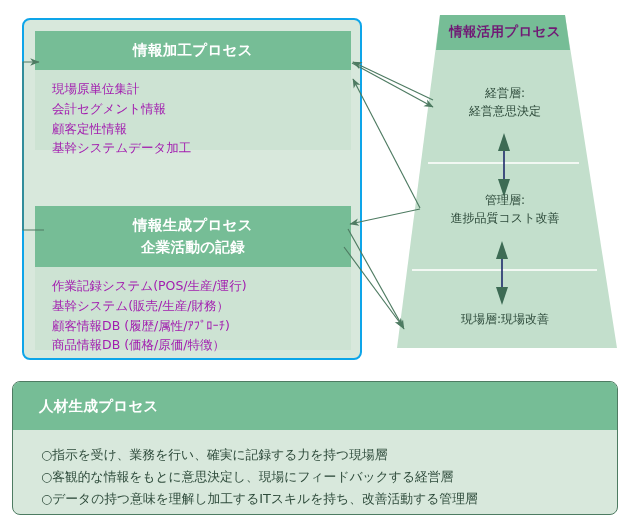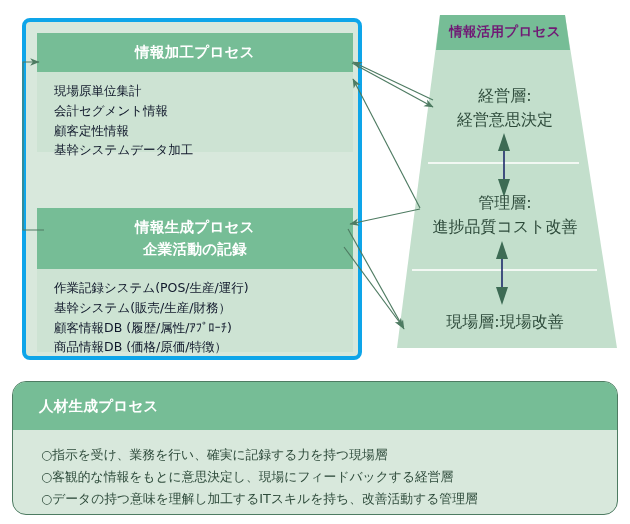--- a/index.html
+++ b/index.html
@@ -9,40 +9,40 @@
     font-family:"DejaVu Sans","Liberation Sans",sans-serif;
     position:relative;overflow:hidden;
     -webkit-font-smoothing:antialiased;
   }
   .stage{position:absolute;left:0;top:0;width:630px;height:524px;}
 
   
   .panel-outer{
     position:absolute;
     background:#d8e8dc;
-    border:4px solid #0ea5e9;
+    border:2px solid #0ea5e9;
     border-radius:8px;
     box-sizing:border-box;
   }
   .sub-box{position:absolute;box-sizing:border-box;}
   .box-head{
     background:#76bd96;
     color:#ffffff;
     text-align:center;
     font-size:14.5px;
     font-weight:bold;
     line-height:1.52;
     padding:8px 4px 9px 4px;
     box-sizing:border-box;
     letter-spacing:.3px;
   }
   .box-head div{white-space:nowrap;}
   .box-body{
     background:#cde3d3;
-    color:#0f172a;
+    color:#a21caf;
     font-size:12.5px;
     line-height:1.58;
     padding:9px 0 10px 17px;
     box-sizing:border-box;
   }
   .box-body div{white-space:nowrap;}
 
   
   #trapezoid-panel{position:absolute;left:380px;top:5px;width:250px;height:355px;}
   .trap-label{
@@ -50,32 +50,32 @@
     color:#701a75;
     font-size:13.5px;
     font-weight:bold;
     white-space:nowrap;
     text-align:center;
     letter-spacing:.3px;
   }
   .layer-label{
     position:absolute;
     color:#2d4a3a;
-    font-size:16px;
+    font-size:12px;
     text-align:center;
     line-height:1.5;
     white-space:nowrap;
     width:100%;
   }
   .layer-label div{white-space:nowrap;}
 
   
   #bottom-panel{
     position:absolute;left:12px;top:381px;width:606px;height:134px;
-    background:#d8e8dc;border:1px solid #4e7b62;border-radius:14px;
+    background:#d8e8dc;border:1px solid #4e7b62;border-radius:8px;
     box-sizing:border-box;overflow:hidden;
   }
   #bottom-head{
     height:48px;background:#76bd96;color:#fff;
     font-size:14.5px;font-weight:bold;
     display:flex;align-items:center;
     padding-left:26px;box-sizing:border-box;
     letter-spacing:.3px;
   }
   #bottom-list{

